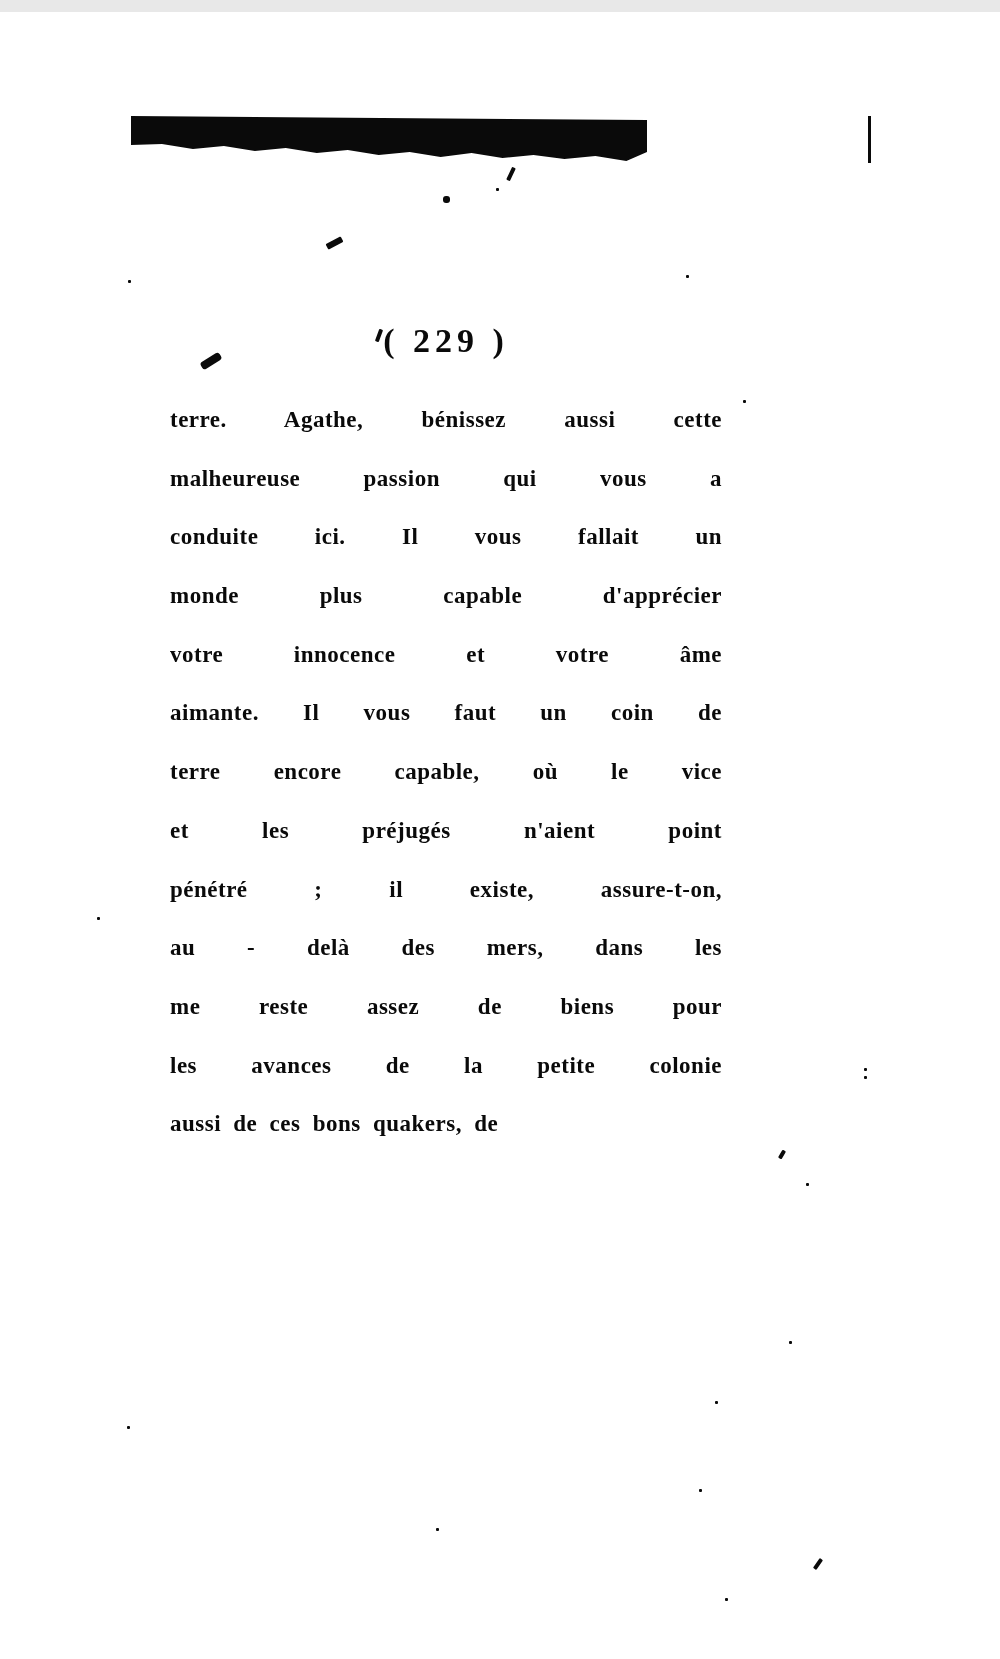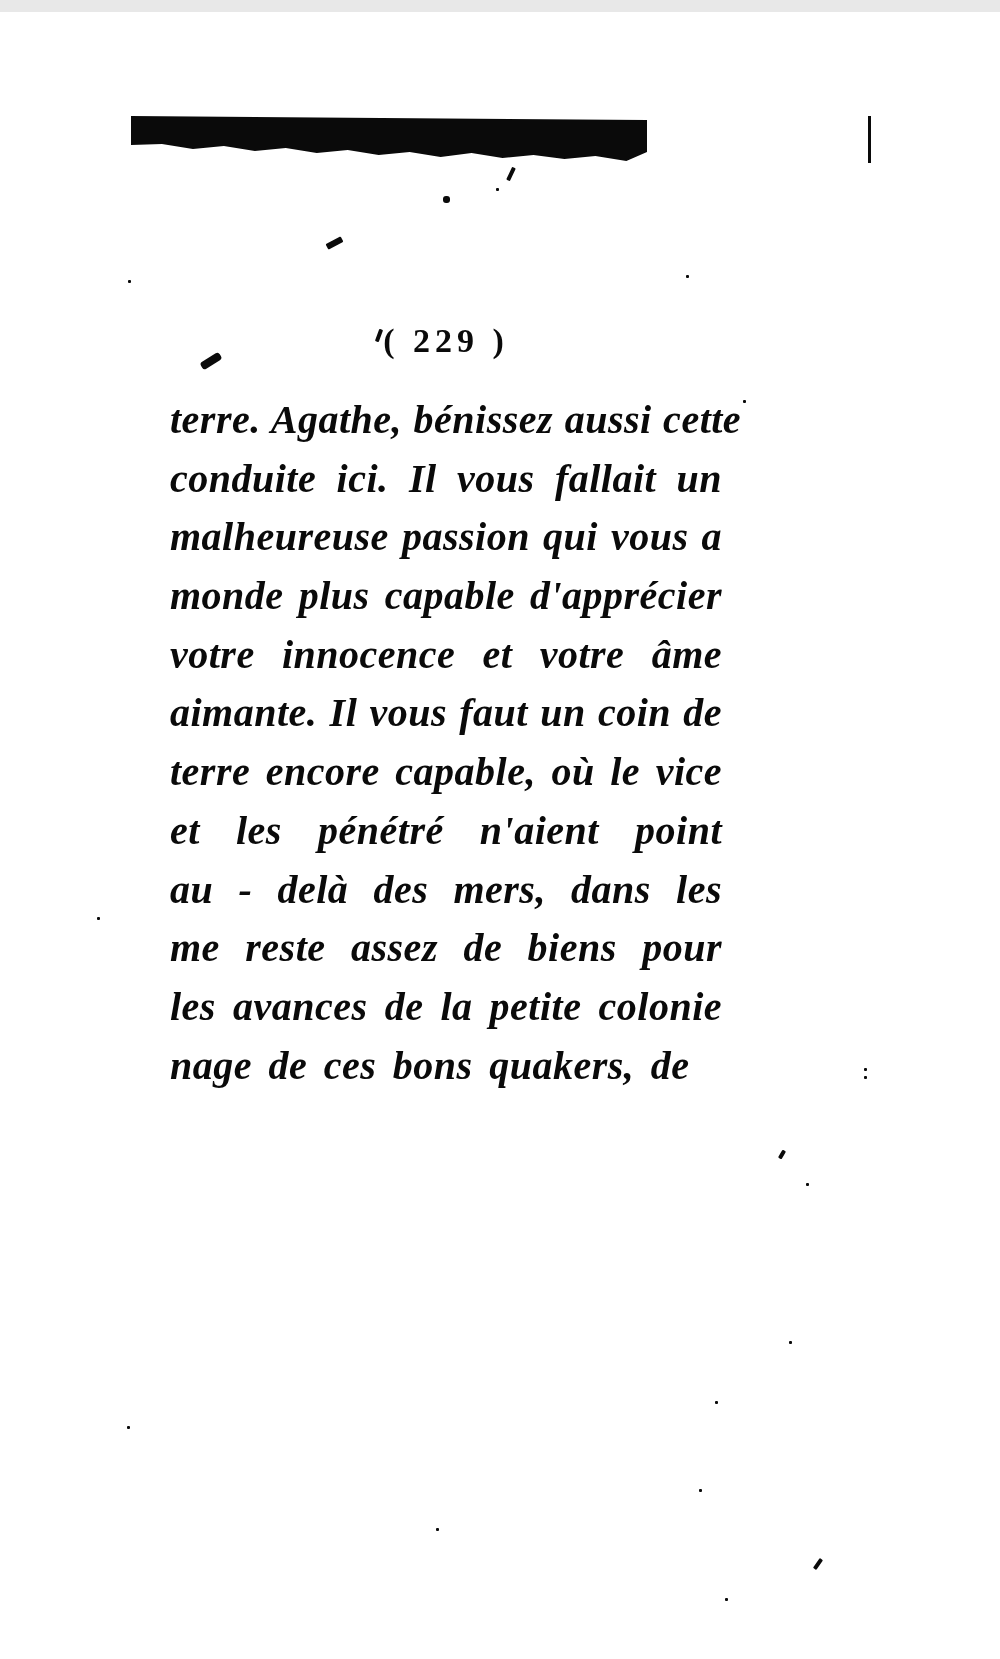--- a/index.html
+++ b/index.html
@@ -30,54 +30,54 @@
     position:absolute;left:170px;top:303px;width:552px;height:52px;
     text-align:center;
     font-size:34px;font-weight:bold;letter-spacing:5px;
     line-height:52px;
   }
   .text-block{
     position:absolute;left:170px;top:379px;width:552px;
   }
   .text-line{
     height:58.7px;line-height:58.7px;
-    font-size:40px;font-weight:bold;
+    font-size:23px;font-weight:bold;
     white-space:nowrap;
     text-align:justify;
     text-align-last:justify;
     word-spacing:1px;
     letter-spacing:0.5px;
-    font-style:italic;
   }
   .text-line.last{text-align-last:left;word-spacing:6px;}
   .speck{position:absolute;background:var(--ink,#111);border-radius:1px;}
 </style>
 </head>
 <body>
 
 <div class="page">
 
   <div class="scan-bar"></div>
   <div class="scan-line"></div>
 
   <div class="page-number">( 229 )</div>
 
   <div class="text-block">
     <div class="text-line">terre. Agathe, bénissez aussi cette</div>
+    <div class="text-line">malheureuse passion qui vous a</div>
     <div class="text-line">conduite ici. Il vous fallait un</div>
-    <div class="text-line">malheureuse passion qui vous a</div>
     <div class="text-line">monde plus capable d'apprécier</div>
     <div class="text-line">votre innocence et votre âme</div>
     <div class="text-line">aimante. Il vous faut un coin de</div>
     <div class="text-line">terre encore capable, où le vice</div>
-    <div class="text-line">et les pénétré n'aient point</div>
+    <div class="text-line">et les préjugés n'aient point</div>
+    <div class="text-line">pénétré ; il existe, assure-t-on,</div>
     <div class="text-line">au - delà des mers, dans les</div>
     <div class="text-line">me reste assez de biens pour</div>
     <div class="text-line">les avances de la petite colonie</div>
-    <div class="text-line last">nage de ces bons quakers, de</div>
+    <div class="text-line last">aussi de ces bons quakers, de</div>
   </div>
 
   <div class="speck" style="left:509px;top:155px;width:4px;height:14px;transform:rotate(25deg);"></div>
   <div class="speck" style="left:496px;top:176px;width:3px;height:3px;"></div>
   <div class="speck" style="left:443px;top:184px;width:7px;height:7px;border-radius:3px;"></div>
   <div class="speck" style="left:326px;top:228px;width:17px;height:6px;transform:rotate(-28deg);"></div>
   <div class="speck" style="left:128px;top:268px;width:3px;height:3px;"></div>
   <div class="speck" style="left:686px;top:263px;width:3px;height:3px;"></div>
   <div class="speck" style="left:377px;top:317px;width:4px;height:13px;transform:rotate(20deg);"></div>
   <div class="speck" style="left:200px;top:345px;width:22px;height:8px;transform:rotate(-32deg);border-radius:3px;"></div>

